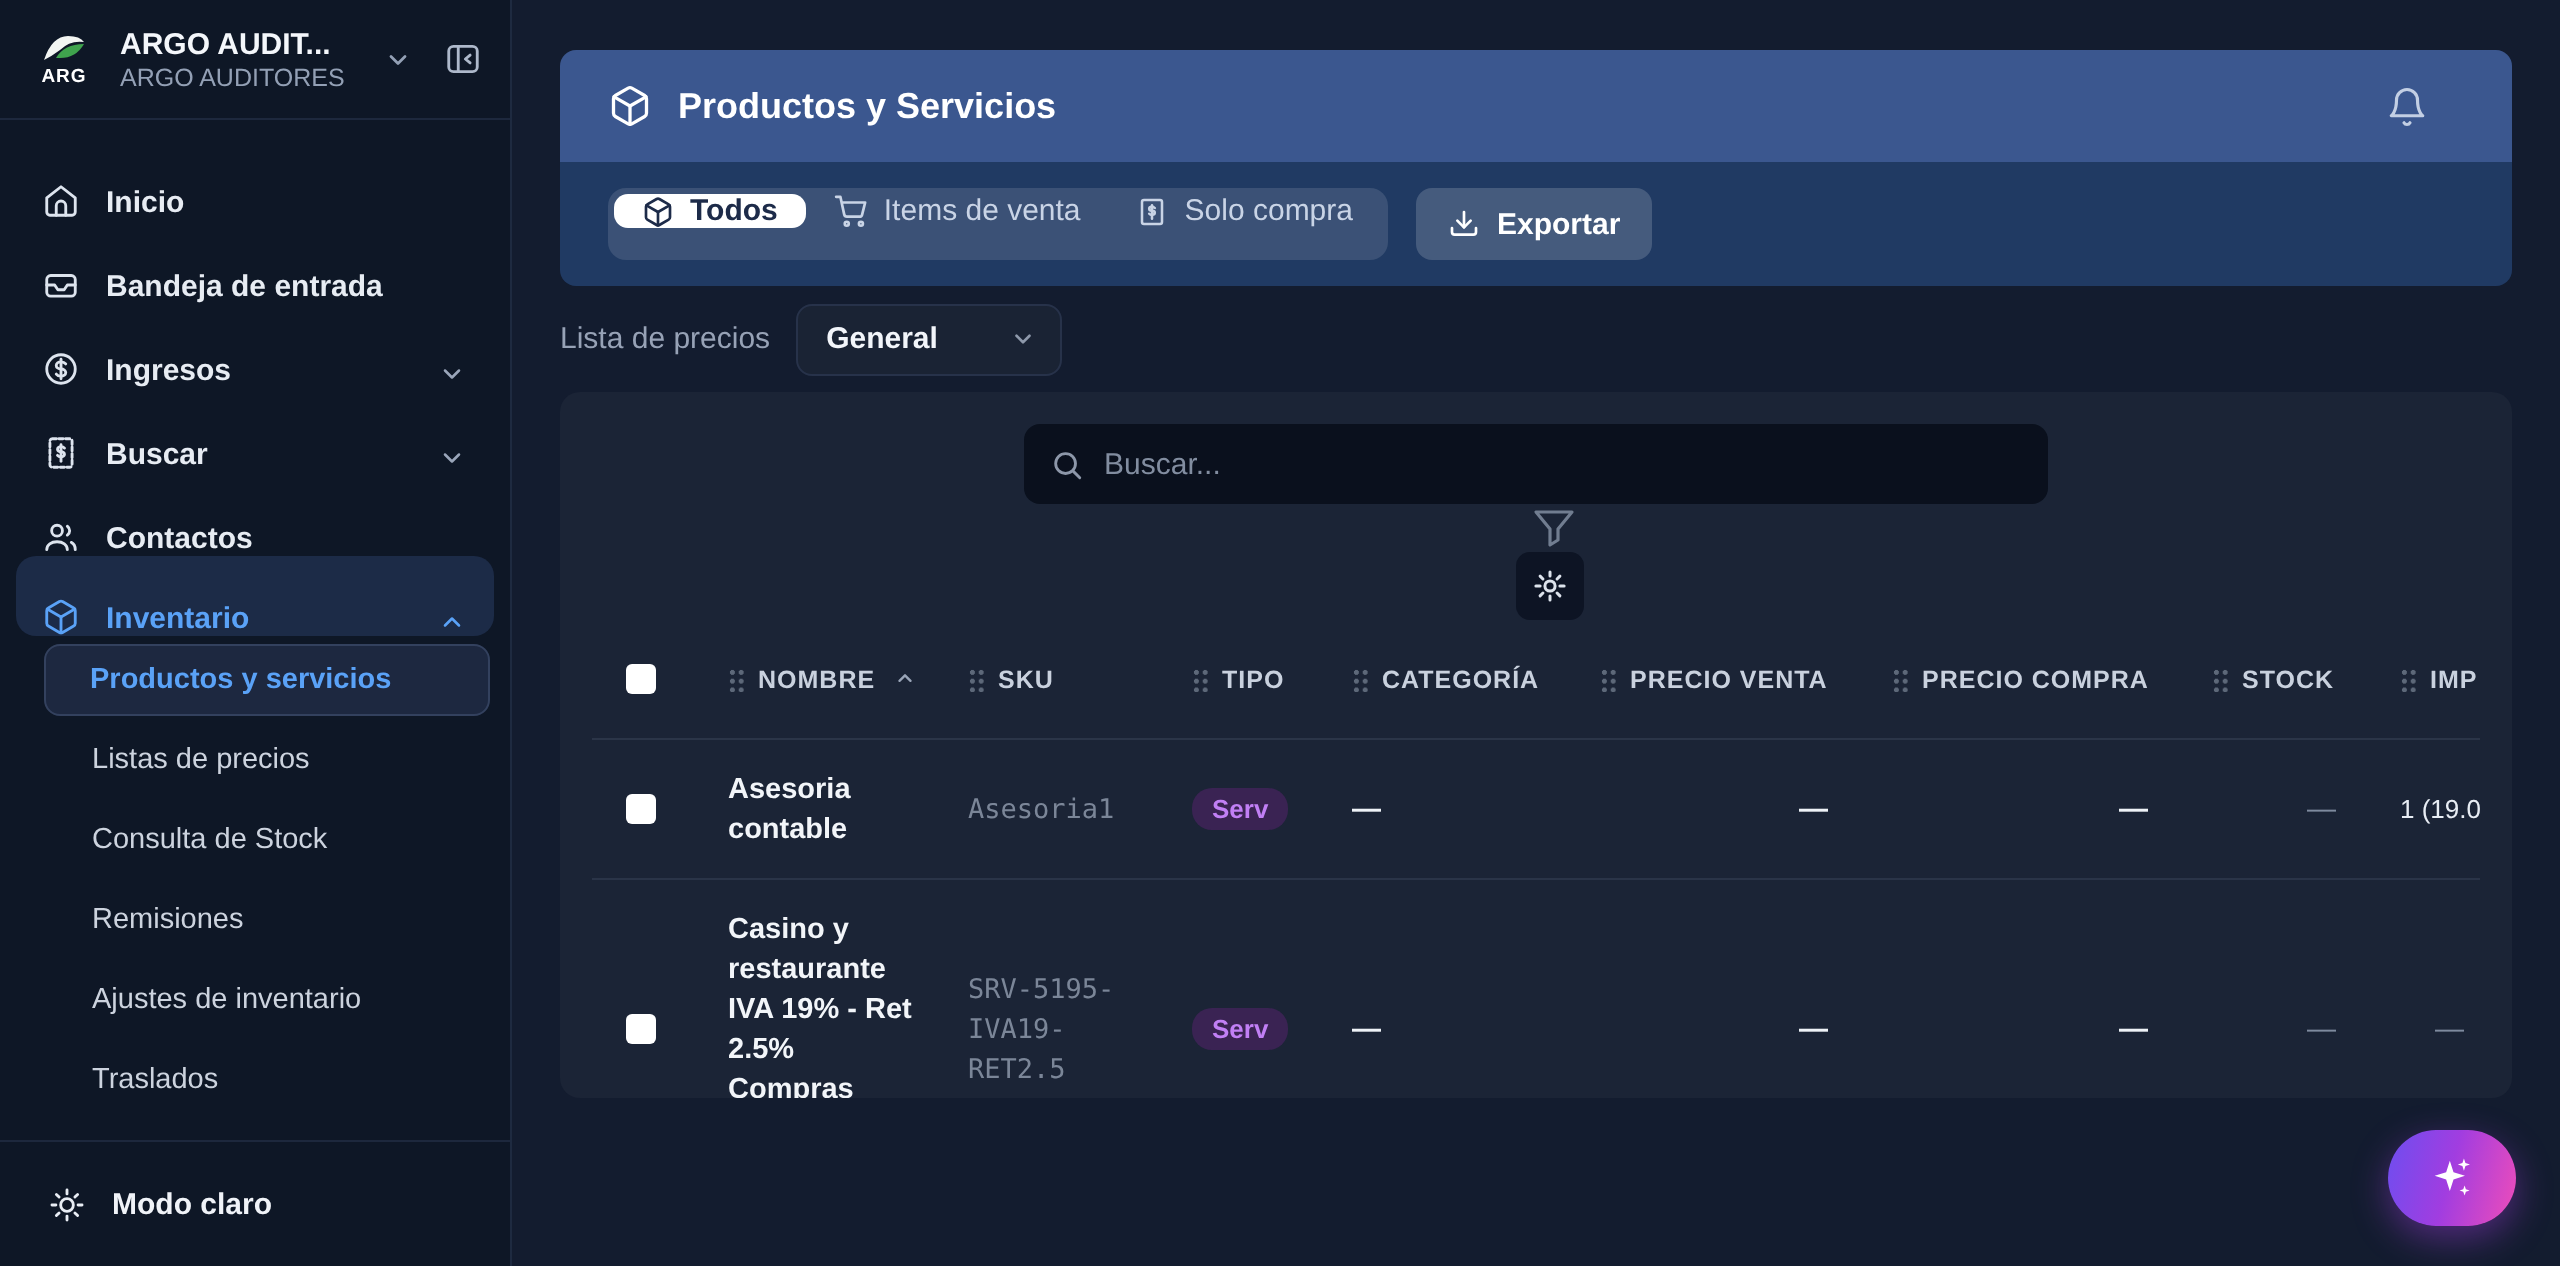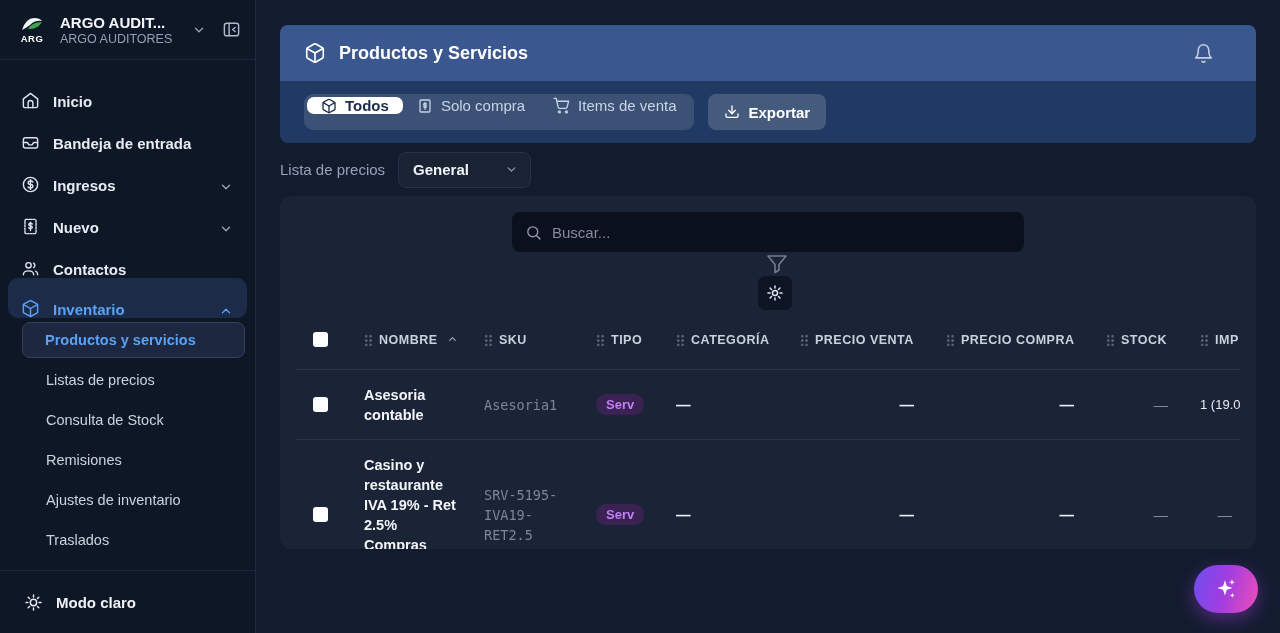--- a/index.html
+++ b/index.html
@@ -245,21 +245,21 @@
     </div>
 
     <div class="nav-item">
       <span class="nico">
         <svg width="19" height="19" viewBox="0 0 24 24" fill="none" stroke="currentColor" stroke-width="1.8" stroke-linecap="round">
             <rect x="5" y="3" width="14" height="18" rx="1.5" stroke-dasharray="2.6 1.6"></rect>
             <path d="M14.2 8.9c-.5-.6-1.3-.9-2.2-.9-1.2 0-2.2.7-2.2 1.6s1 1.6 2.2 1.6 2.2.7 2.2 1.6-1 1.6-2.2 1.6c-.9 0-1.7-.3-2.2-.9"></path>
             <line x1="12" y1="6.8" x2="12" y2="17.2"></line>
           </svg>
       </span>
-      <span class="nlabel">Nuevo</span>
+      <span class="nlabel">Buscar</span>
       <span class="nchev">
         <svg width="14" height="14" viewBox="0 0 24 24" fill="none" stroke="currentColor" stroke-width="2.2" stroke-linecap="round" stroke-linejoin="round">
             <polyline points="6 9 12 15 18 9"></polyline>
           </svg>
       </span>
     </div>
 
     <div class="nav-item">
       <span class="nico">
         <svg width="19" height="19" viewBox="0 0 24 24" fill="none" stroke="currentColor" stroke-width="1.8" stroke-linecap="round" stroke-linejoin="round">
@@ -354,37 +354,37 @@
           <svg width="16" height="16" viewBox="0 0 24 24" fill="none" stroke="currentColor" stroke-width="2" stroke-linecap="round" stroke-linejoin="round">
               <path d="M21 16V8a2 2 0 0 0-1-1.73l-7-4a2 2 0 0 0-2 0l-7 4A2 2 0 0 0 3 8v8a2 2 0 0 0 1 1.73l7 4a2 2 0 0 0 2 0l7-4A2 2 0 0 0 21 16z"></path>
               <polyline points="3.3 7 12 12 20.7 7"></polyline>
               <line x1="12" y1="22" x2="12" y2="12"></line>
             </svg>
         </span>
         <span>Todos</span>
       </div>
       <div class="seg-tab">
         <span>
+          <svg width="17" height="17" viewBox="0 0 24 24" fill="none" stroke="currentColor" stroke-width="1.9" stroke-linecap="round" stroke-linejoin="round">
+              <circle cx="9" cy="21" r="1.4"></circle>
+              <circle cx="19" cy="21" r="1.4"></circle>
+              <path d="M1.5 2h3l2.7 12.4a2 2 0 0 0 2 1.6h8.7a2 2 0 0 0 2-1.6L22 6H6"></path>
+            </svg>
+        </span>
+        <span>Items de venta</span>
+      </div>
+      <div class="seg-tab">
+        <span>
           <svg width="16" height="16" viewBox="0 0 24 24" fill="none" stroke="currentColor" stroke-width="1.9" stroke-linecap="round">
               <rect x="4.5" y="3" width="15" height="18" rx="1.5"></rect>
               <path d="M14.1 9c-.5-.55-1.2-.85-2.1-.85-1.15 0-2.1.65-2.1 1.5s.95 1.5 2.1 1.5 2.1.65 2.1 1.5-.95 1.5-2.1 1.5c-.9 0-1.6-.3-2.1-.85"></path>
               <line x1="12" y1="7" x2="12" y2="17"></line>
             </svg>
         </span>
         <span>Solo compra</span>
-      </div>
-      <div class="seg-tab">
-        <span>
-          <svg width="17" height="17" viewBox="0 0 24 24" fill="none" stroke="currentColor" stroke-width="1.9" stroke-linecap="round" stroke-linejoin="round">
-              <circle cx="9" cy="21" r="1.4"></circle>
-              <circle cx="19" cy="21" r="1.4"></circle>
-              <path d="M1.5 2h3l2.7 12.4a2 2 0 0 0 2 1.6h8.7a2 2 0 0 0 2-1.6L22 6H6"></path>
-            </svg>
-        </span>
-        <span>Items de venta</span>
       </div>
     </div>
     <button class="btn-light export-btn">
       <span>
         <svg width="16" height="16" viewBox="0 0 24 24" fill="none" stroke="currentColor" stroke-width="2" stroke-linecap="round" stroke-linejoin="round">
             <path d="M21 15v3a2 2 0 0 1-2 2H5a2 2 0 0 1-2-2v-3"></path>
             <polyline points="7 9.5 12 14.5 17 9.5"></polyline>
             <line x1="12" y1="14.5" x2="12" y2="3"></line>
           </svg>
       </span>

